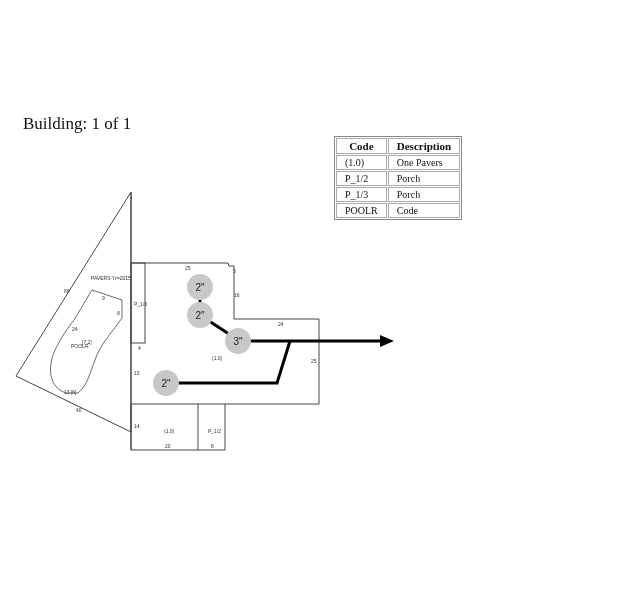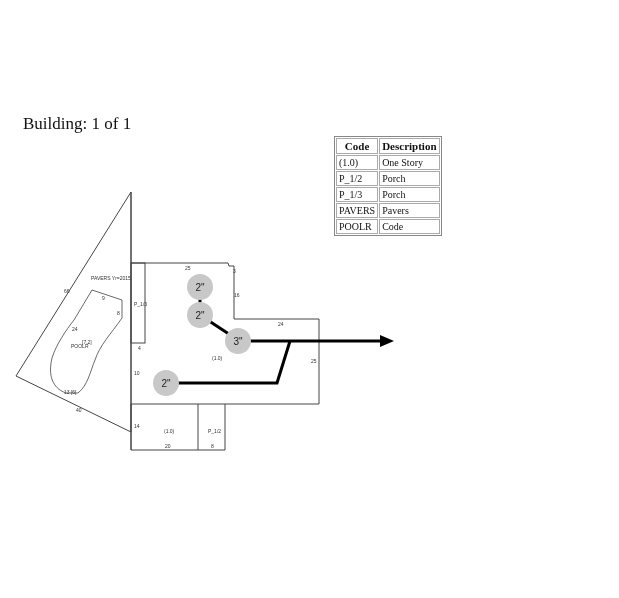--- a/index.html
+++ b/index.html
@@ -1,52 +1,48 @@
 <!DOCTYPE html>
 <html><head>
   <meta charset="utf-8">
   <style>
     html, body { margin: 0; padding: 0; background: #ffffff; }
     body { width: 619px; height: 598px; position: relative; overflow: hidden; font-family: "Liberation Serif", serif; }
     .bldg-title { position: absolute; left: 23px; top: 114px; font-size: 17px; color: #111; font-family: "Liberation Serif", serif; }
     .legend { position: absolute; left: 334px; top: 136px; border-collapse: separate; border-spacing: 1px; border: 1px solid #888; background: #fff; font-family: "Liberation Serif", serif; font-size: 10px; }
-    .legend th, .legend td { border: 1px solid #aaa; padding: 1px 2px; text-align: left; color: #111; white-space: nowrap; }
+    .legend th, .legend td { border: 1px solid #aaa; padding: 1px 8px; text-align: left; color: #111; white-space: nowrap; }
     .legend th { font-weight: bold; font-size: 11px; text-align: center; }
     svg.sketch { position: absolute; left: 0; top: 0; }
     .lbl { font-family: "Liberation Sans", sans-serif; font-size: 5px; fill: #333; }
     .circ-lbl { font-family: "Liberation Sans", sans-serif; font-size: 10px; fill: #222; }
   </style>
 </head>
 <body>
 
 <div class="bldg-title">Building: 1 of 1</div>
 
 <table class="legend">
   <thead>
     <tr>
       <th>Code</th>
       <th>Description</th>
     </tr>
   </thead>
   <tbody>
     <tr>
       <td>(1.0)</td>
-      <td>One Story</td>
+      <td>One Pavers</td>
     </tr>
     <tr>
       <td>P_1/2</td>
       <td>Porch</td>
     </tr>
     <tr>
       <td>P_1/3</td>
       <td>Porch</td>
-    </tr>
-    <tr>
-      <td>PAVERS</td>
-      <td>Pavers</td>
     </tr>
     <tr>
       <td>POOLR</td>
       <td>Code</td>
     </tr>
   </tbody>
 </table>
 
 <svg class="sketch" width="619" height="598" viewBox="0 0 619 598">
 

